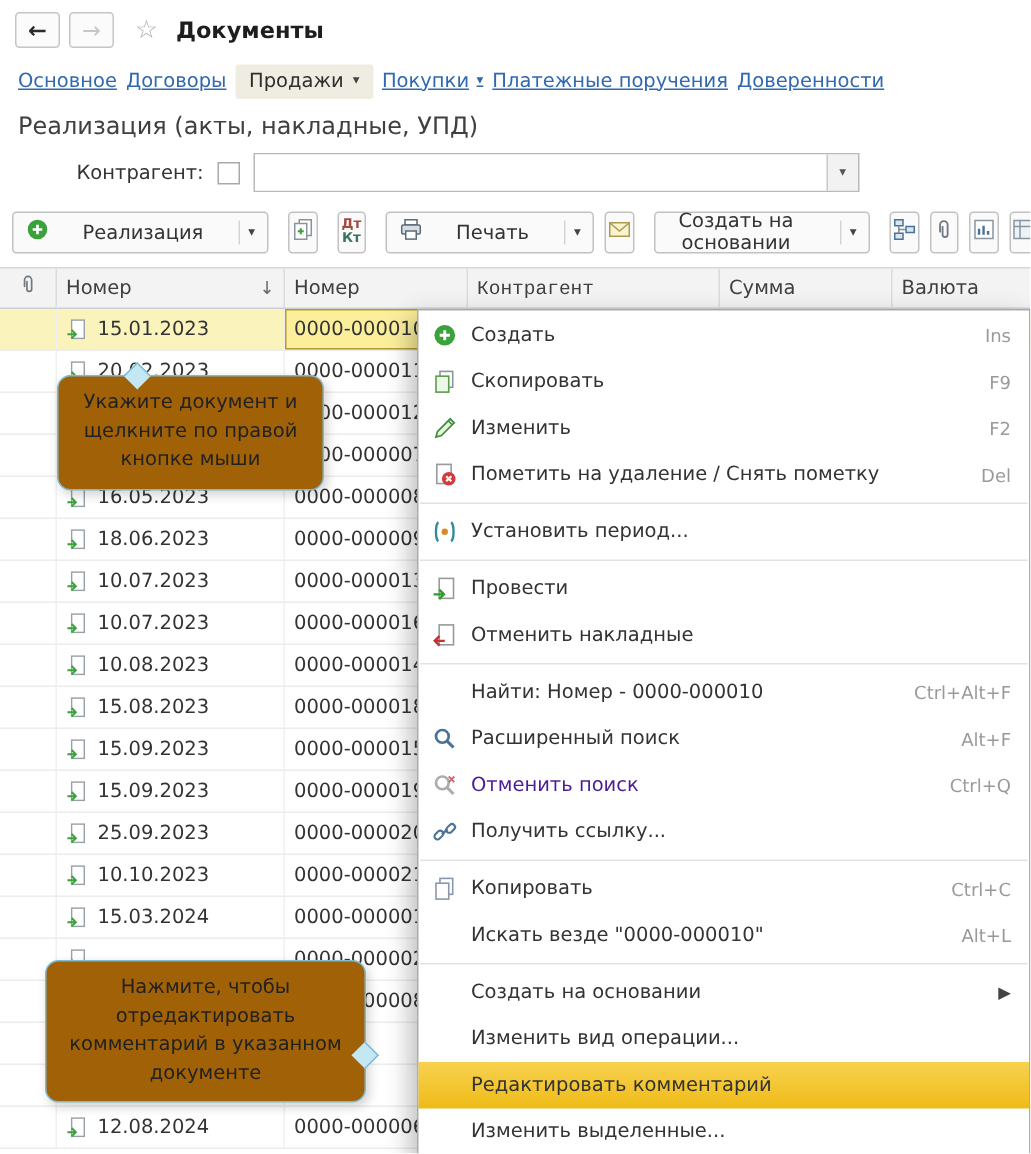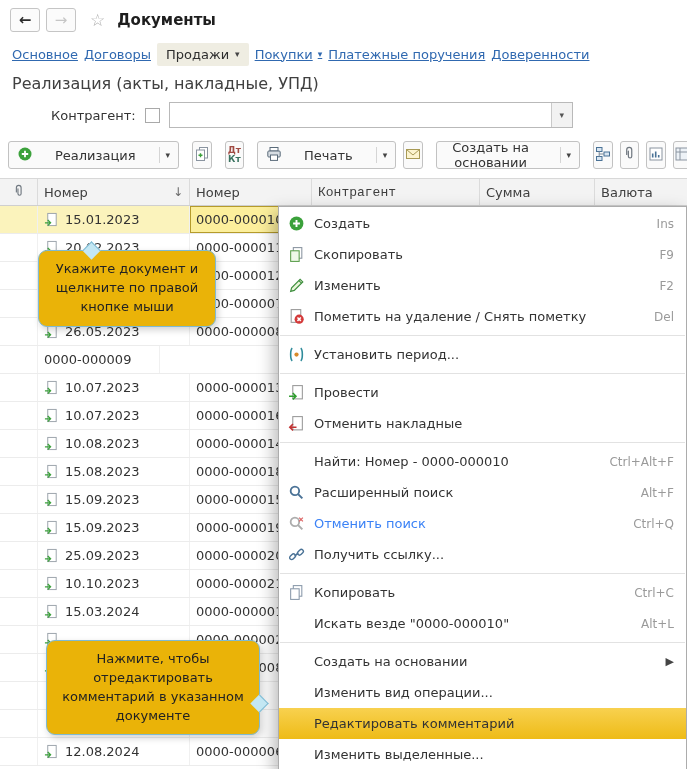--- a/index.html
+++ b/index.html
@@ -66,29 +66,29 @@
 
   
   .cmenu { position:absolute; left:278px; top:206px; width:409px; background:#fff; border:1px solid #ACACAC;
            box-shadow:-4px 6px 16px rgba(0,0,0,0.28); z-index:30; padding:1px 0; }
   .mitem { height:31px; display:flex; align-items:center; gap:9px; padding:0 12px 0 8px; cursor:pointer; }
   .mi { width:18px; height:18px; flex:none; display:flex; align-items:center; justify-content:center; }
   .mi svg { width:17px; height:17px; }
   .mlabel { flex:1; color:#333; overflow:hidden; white-space:nowrap; }
   .mshort { color:#9A9A9A; font-size:12px;margin-left:24px; }
   .msub { color:#444; font-size:11px; }
-  .mitem.disabled .mlabel { color:#3b82f6; }
+  .mitem.disabled .mlabel { color:#4c1d95; }
   .mitem.hl { background:linear-gradient(#F8D14F,#EEBB17); }
   .msep { height:1px; background:#E2E2E2; margin:3px 1px; }
 
   
-  .tip { position:absolute; background:#eab308; border:1px solid #7FBAD2; border-radius:9px; padding:9px 12px;
+  .tip { position:absolute; background:#a16207; border:1px solid #7FBAD2; border-radius:9px; padding:9px 12px;
          text-align:center; color:#222; z-index:40; box-shadow:2px 3px 7px rgba(0,0,0,0.18); line-height:1.45; }
   .tip1 { left:38px; top:250px; width:178px; }
-  .tip2 { left:46px; top:640px; width:214px; }
+  .tip2 { left:30px; top:640px; width:214px; }
   .tail { position:absolute; width:13px; height:13px; background:#C3E7F3; transform:rotate(45deg); }
   .tail-up { top:-7px; left:46px; border-left:1px solid #7FBAD2; border-top:1px solid #7FBAD2; }
   .tail-right { right:-7px; top:56px; border-top:1px solid #7FBAD2; border-right:1px solid #7FBAD2; }
 </style>
 </head>
 <body>
 
 <div class="app">
 
   <div class="hdr">
@@ -287,31 +287,38 @@
           <div class="td c-sum"></div>
           <div class="td c-cur"></div>
         </div>
         <div class="trow">
           <div class="td c-attach"></div>
           <div class="td c-date">
             <svg class="docic" viewBox="0 0 16 16">
               <rect x="4" y="1.5" width="9" height="13" fill="#fff" stroke="#98A0A8"></rect>
               <path d="M1 11.5h5.5M4 8.5l3 3-3 3" fill="none" stroke="#3BA13B" stroke-width="1.4"></path>
             </svg>
-            <span>26.05.2023</span>
+            <span>16.05.2023</span>
           </div>
           <div class="td c-num">
             <span>0000-000008</span>
           </div>
           <div class="td c-contra"></div>
           <div class="td c-sum"></div>
           <div class="td c-cur"></div>
         </div>
         <div class="trow">
           <div class="td c-attach"></div>
+          <div class="td c-date">
+            <svg class="docic" viewBox="0 0 16 16">
+              <rect x="4" y="1.5" width="9" height="13" fill="#fff" stroke="#98A0A8"></rect>
+              <path d="M1 11.5h5.5M4 8.5l3 3-3 3" fill="none" stroke="#3BA13B" stroke-width="1.4"></path>
+            </svg>
+            <span>18.06.2023</span>
+          </div>
           <div class="td c-num">
             <span>0000-000009</span>
           </div>
           <div class="td c-contra"></div>
           <div class="td c-sum"></div>
           <div class="td c-cur"></div>
         </div>
         <div class="trow">
           <div class="td c-attach"></div>
           <div class="td c-date">

